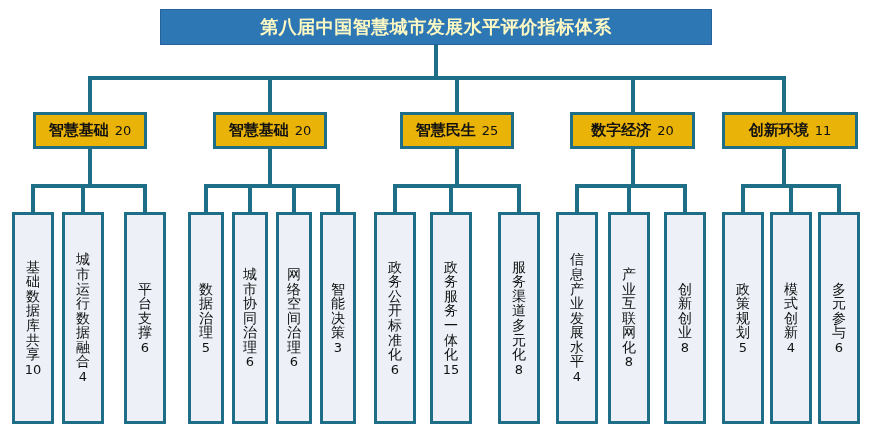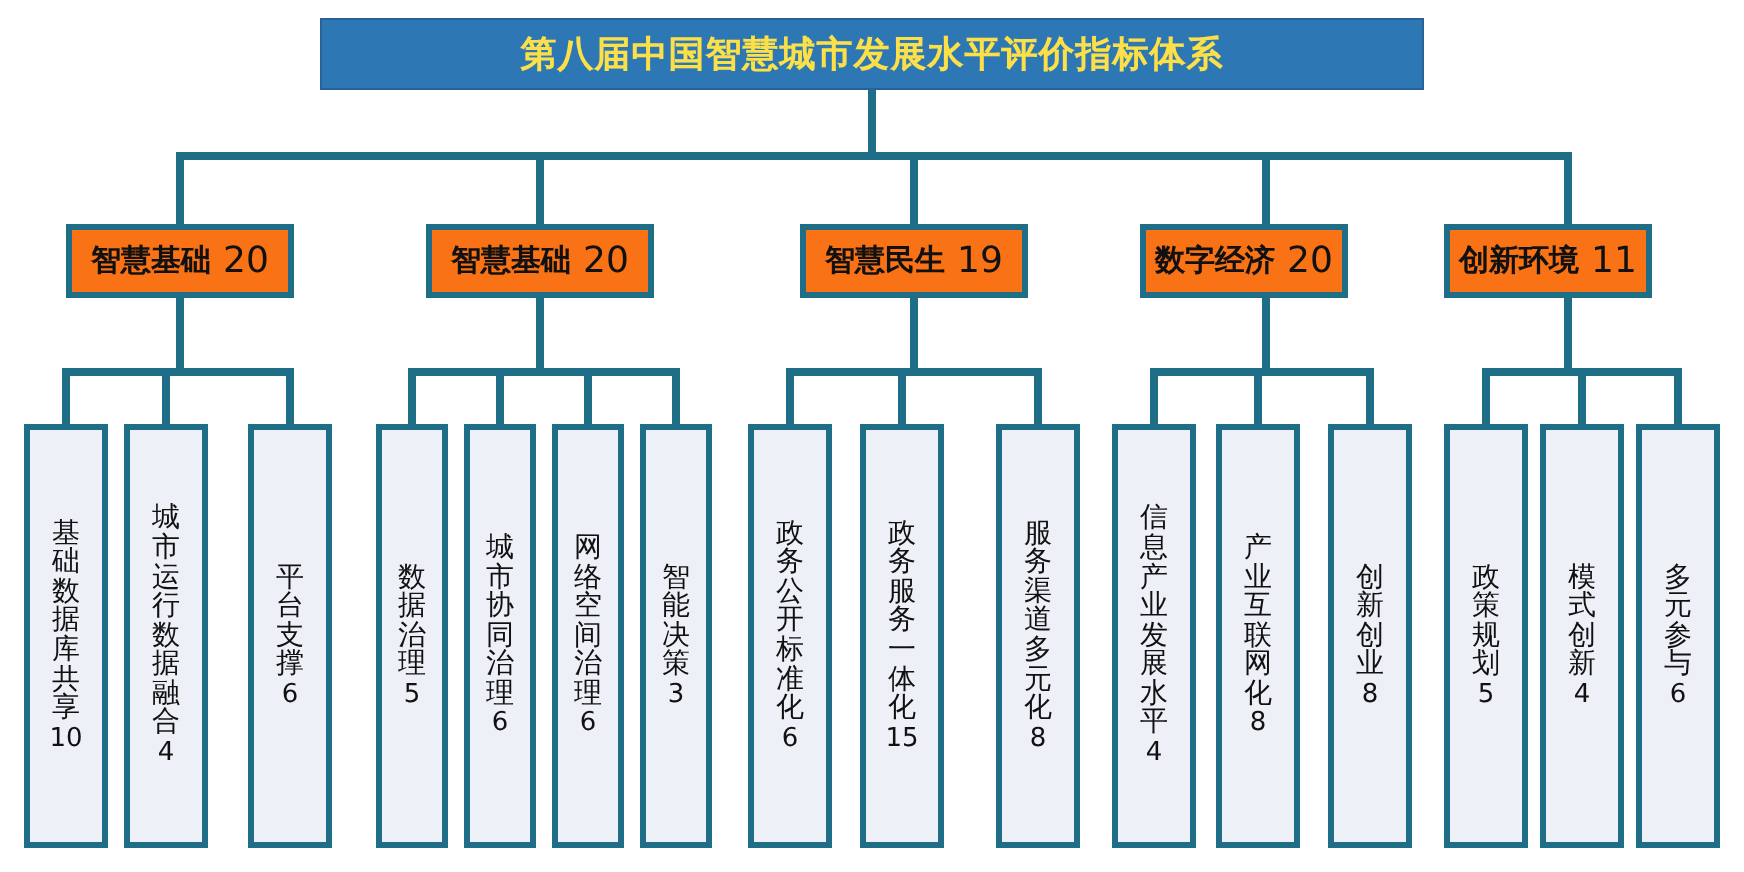--- a/index.html
+++ b/index.html
@@ -35,49 +35,49 @@
     width: 552px;
     height: 36px;
     background: #2E77B5;
     border: 1px solid #27639a;
     display: flex;
     align-items: center;
     justify-content: center;
     box-sizing: border-box;
   }
   #title-box .title-text {
-    color: #fde047;
+    color: #fef9c3;
     font-size: 18px;
     font-weight: bold;
     letter-spacing: 0.5px;
     white-space: nowrap;
     text-align: right;
   }
 
   
   .l2-box {
     position: absolute;
     top: 112px;
     height: 37px;
-    background: #f97316;
+    background: #eab308;
     border: 3px solid #1F6E87;
     box-sizing: border-box;
     display: flex;
     align-items: center;
     justify-content: center;
     gap: 6px;
   }
   .l2-box .l2-label {
     font-size: 15px;
     font-weight: bold;
     color: #111111;
     white-space: nowrap;
   }
   .l2-box .l2-score {
-    font-size: 18px;
+    font-size: 13px;
     color: #111111;
     font-family: "DejaVu Sans", "Liberation Sans", sans-serif;
   }
 
   
   .leaf-box {
     position: absolute;
     top: 212px;
     height: 212px;
     background: #EDF1F7;
@@ -231,21 +231,21 @@
         <div class="leaf-label">
           <span>智</span>
           <span>能</span>
           <span>决</span>
           <span>策</span>
         </div>
         <div class="leaf-score">3</div>
       </div>
       <div class="l2-box" style="left: 400px; width: 114px;">
         <span class="l2-label">智慧民生</span>
-        <span class="l2-score">19</span>
+        <span class="l2-score">25</span>
       </div>
       <div class="leaf-box" style="left: 374px; width: 42px;">
         <div class="leaf-label">
           <span>政</span>
           <span>务</span>
           <span>公</span>
           <span>开</span>
           <span>标</span>
           <span>准</span>
           <span>化</span>
@@ -269,21 +269,21 @@
           <span>服</span>
           <span>务</span>
           <span>渠</span>
           <span>道</span>
           <span>多</span>
           <span>元</span>
           <span>化</span>
         </div>
         <div class="leaf-score">8</div>
       </div>
-      <div class="l2-box" style="left: 570px; width: 104px;">
+      <div class="l2-box" style="left: 570px; width: 125px;">
         <span class="l2-label">数字经济</span>
         <span class="l2-score">20</span>
       </div>
       <div class="leaf-box" style="left: 556px; width: 42px;">
         <div class="leaf-label">
           <span>信</span>
           <span>息</span>
           <span>产</span>
           <span>业</span>
           <span>发</span>
@@ -306,21 +306,21 @@
       </div>
       <div class="leaf-box" style="left: 664px; width: 42px;">
         <div class="leaf-label">
           <span>创</span>
           <span>新</span>
           <span>创</span>
           <span>业</span>
         </div>
         <div class="leaf-score">8</div>
       </div>
-      <div class="l2-box" style="left: 722px; width: 104px;">
+      <div class="l2-box" style="left: 722px; width: 136px;">
         <span class="l2-label">创新环境</span>
         <span class="l2-score">11</span>
       </div>
       <div class="leaf-box" style="left: 722px; width: 42px;">
         <div class="leaf-label">
           <span>政</span>
           <span>策</span>
           <span>规</span>
           <span>划</span>
         </div>

